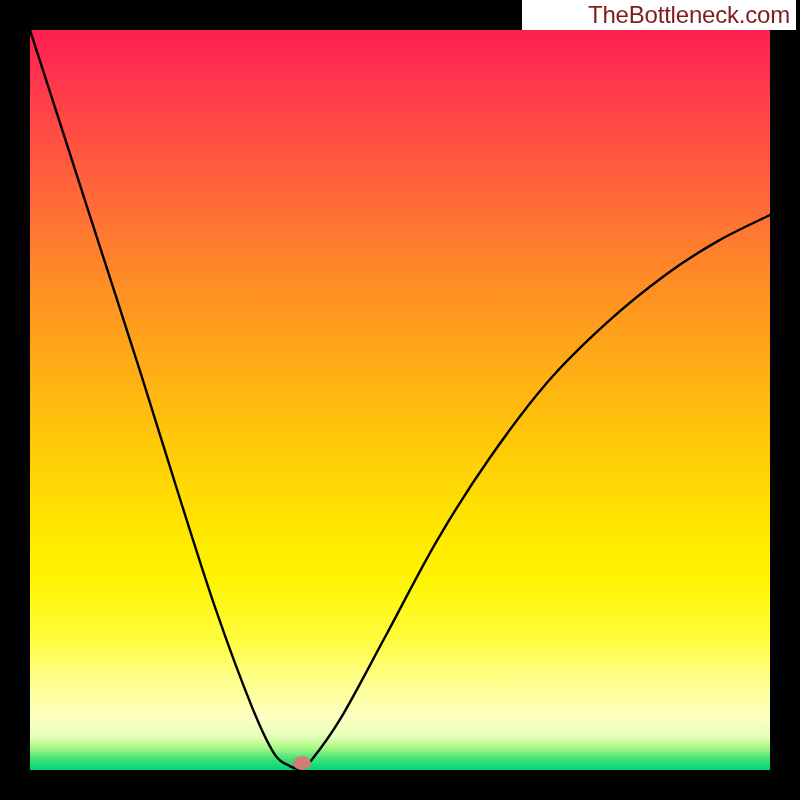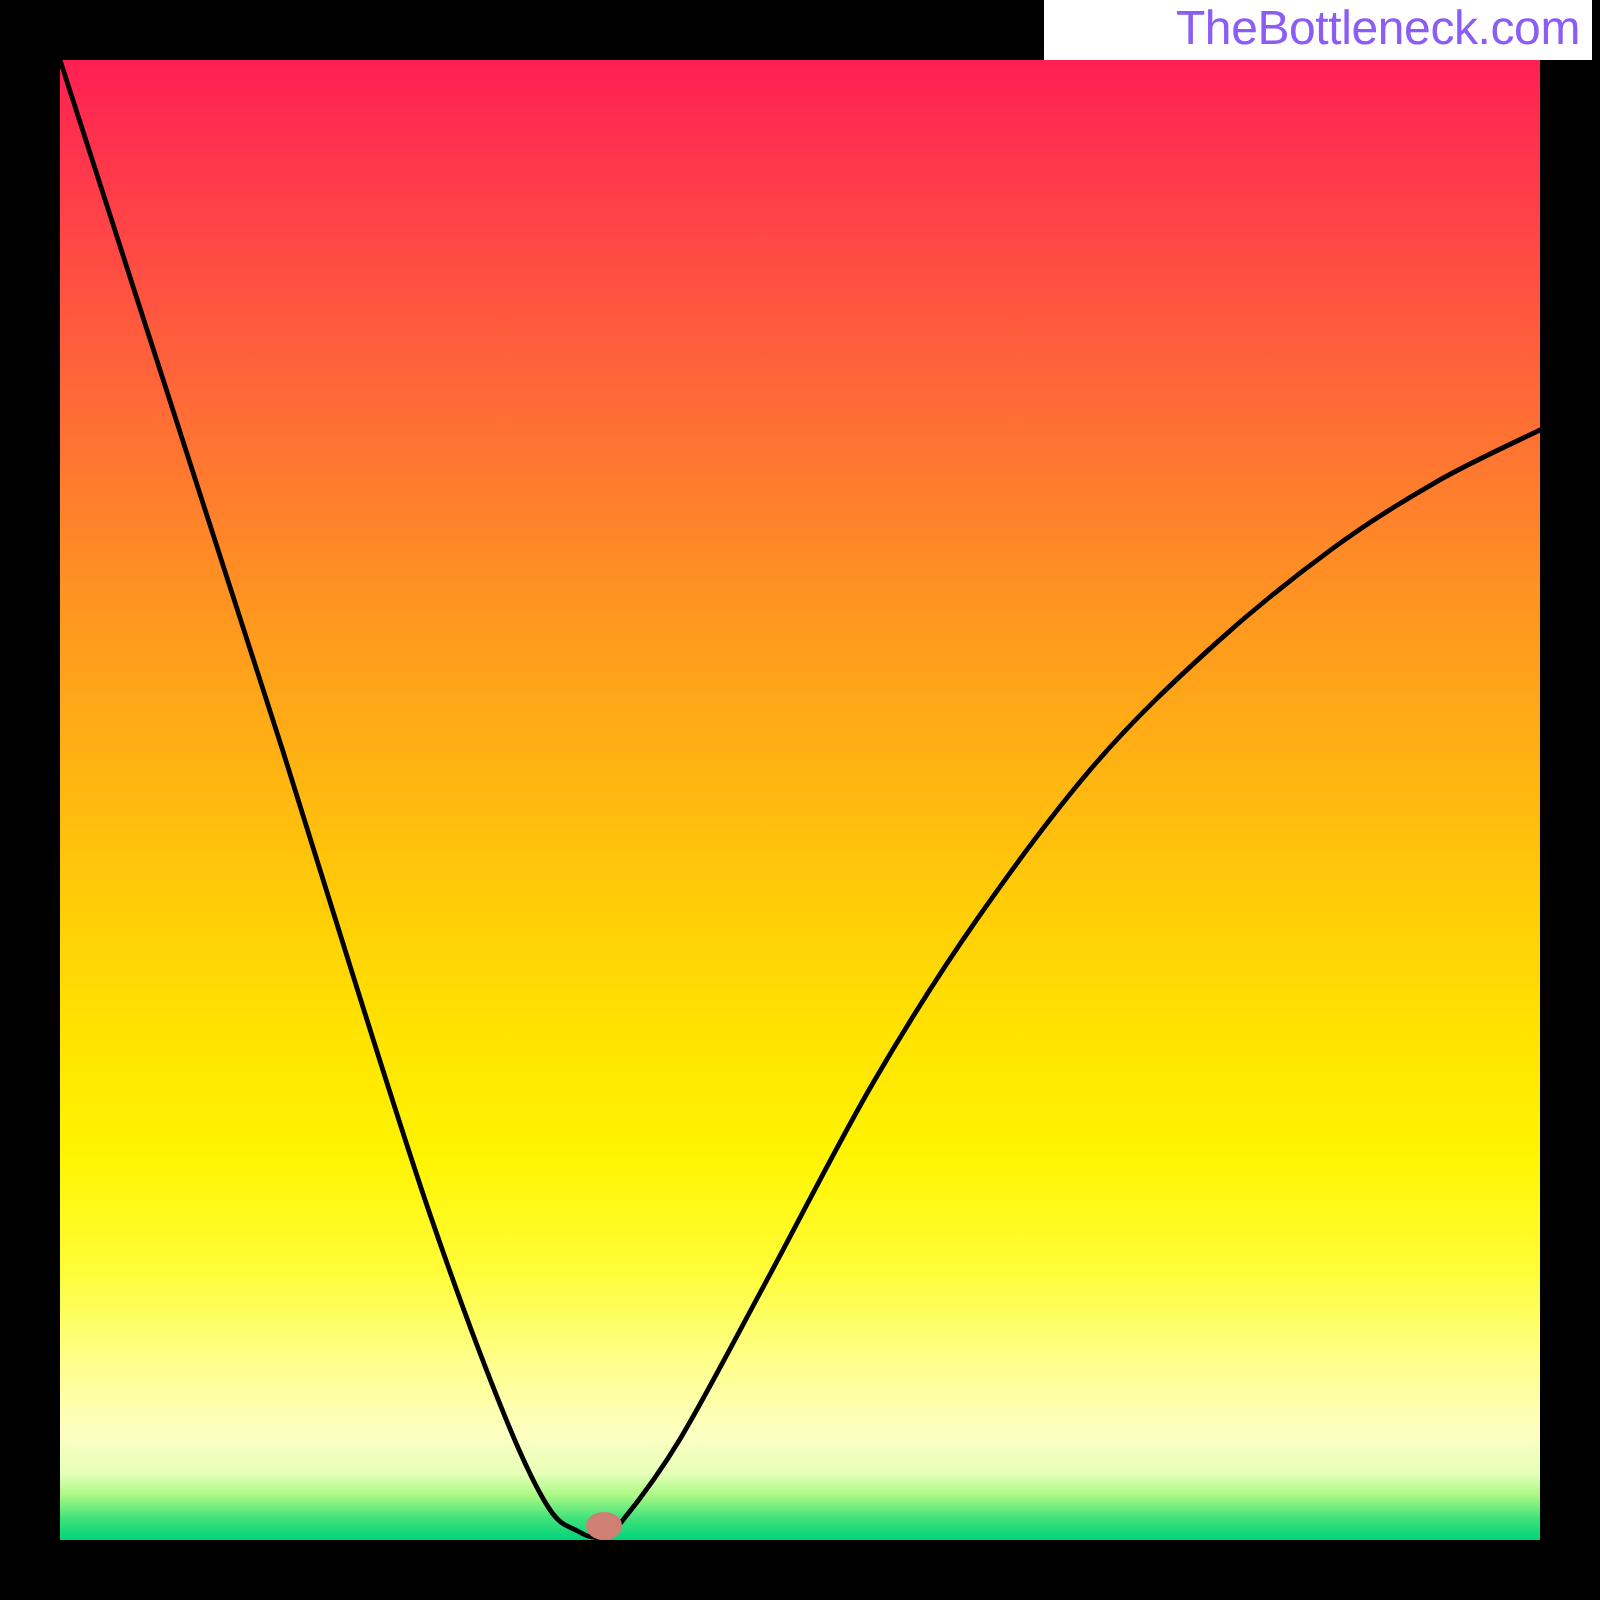--- a/index.html
+++ b/index.html
@@ -18,21 +18,21 @@
     height: 800px;
     background: #000000;
   }
   .watermark {
     position: absolute;
     top: 0px;
     right: 4px;
     width: 274px;
     height: 30px;
     background: #ffffff;
-    color: #8b5cf6;
+    color: #7f1d1d;
     font-size: 24px;
     font-weight: 500;
     line-height: 30px;
     text-align: right;
     padding-right: 6px;
     box-sizing: border-box;
     letter-spacing: -0.2px;
   }
   .plot {
     position: absolute;

